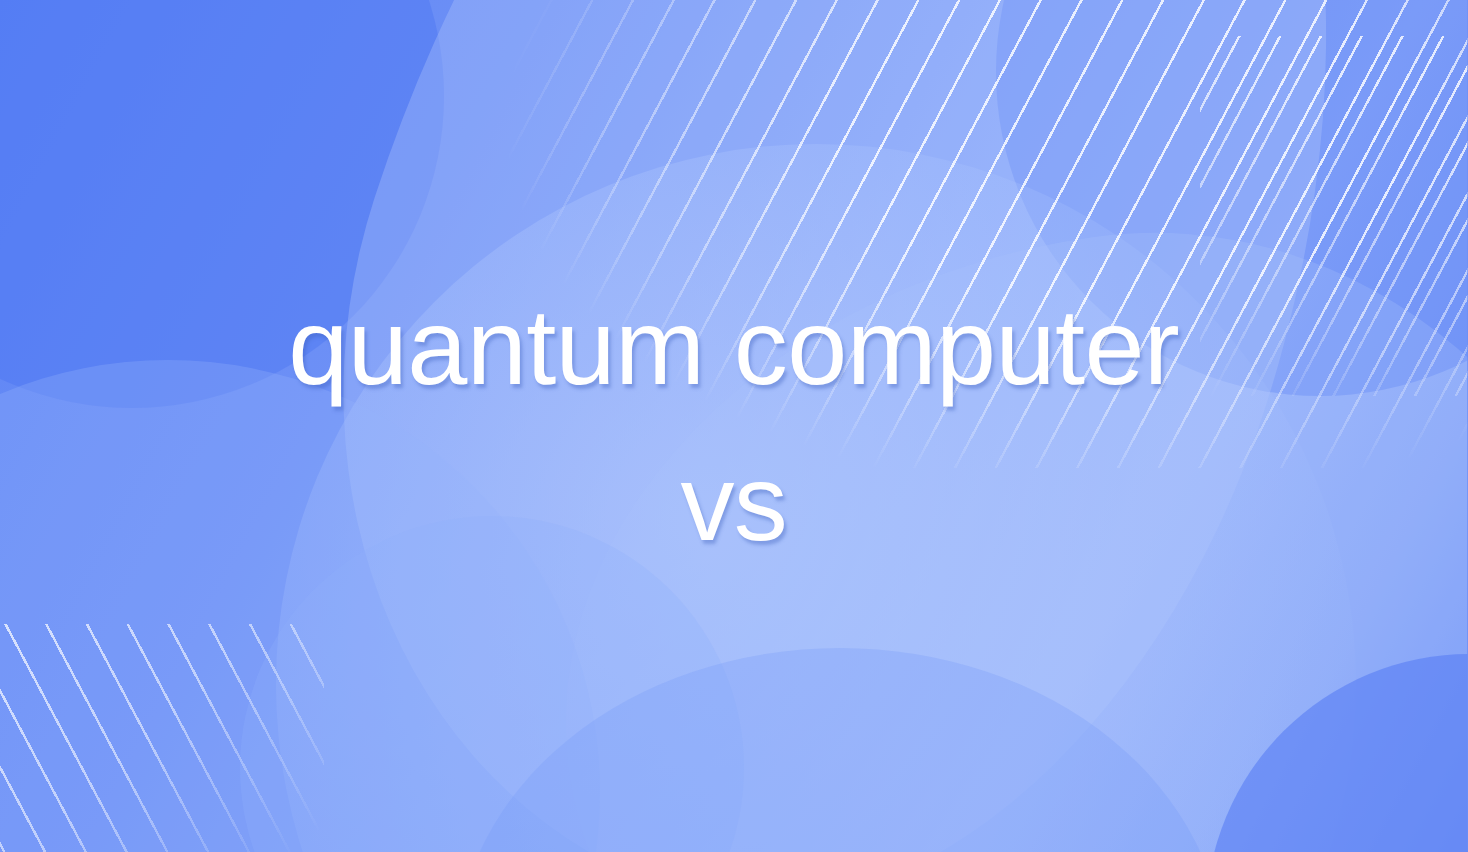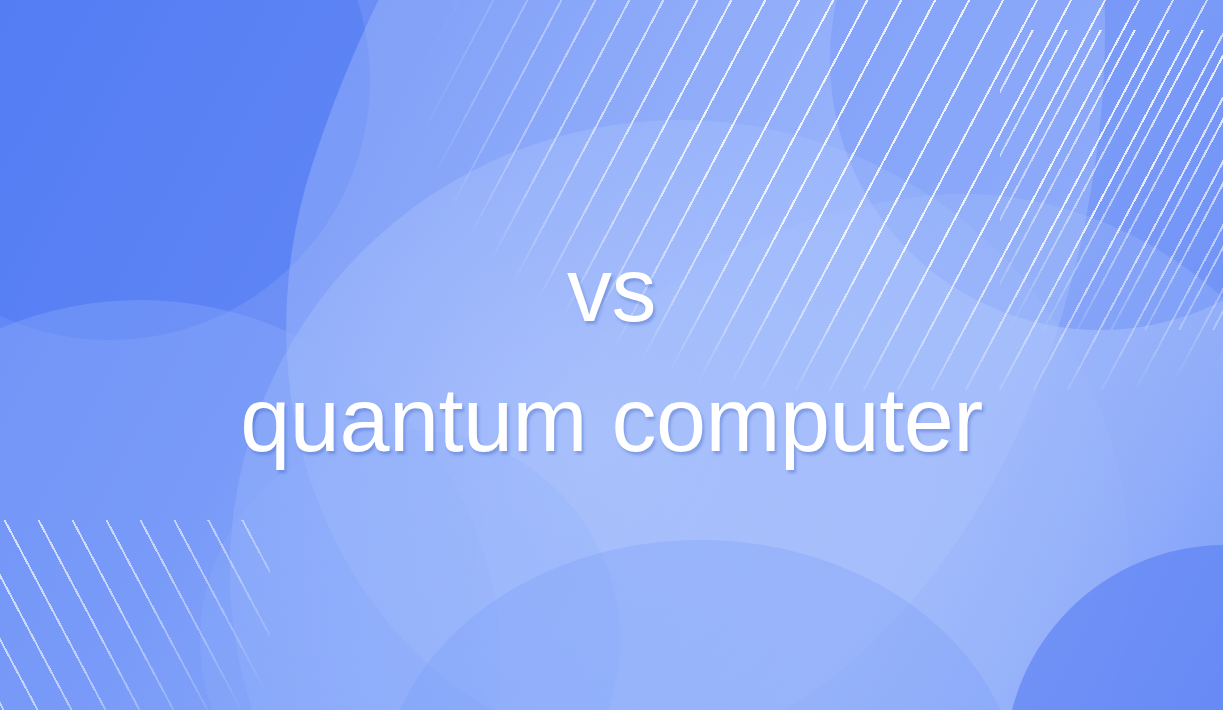--- a/index.html
+++ b/index.html
@@ -199,17 +199,17 @@
   <div class="blob" id="blob-mid-left"></div>
   <div class="blob" id="blob-lower-left"></div>
   <div class="blob" id="blob-bottom-mid"></div>
   <div class="blob" id="blob-bottom-right"></div>
 
   <div class="hatch" id="hatch-top-right"></div>
   <div class="hatch" id="hatch-right-edge"></div>
   <div class="hatch" id="hatch-bottom-left"></div>
 
   <div id="title-block">
+    <div class="title-line">quantum computer</div>
     <div class="title-line">vs</div>
-    <div class="title-line">quantum computer</div>
   </div>
 
 </div>
 
 </body></html>

